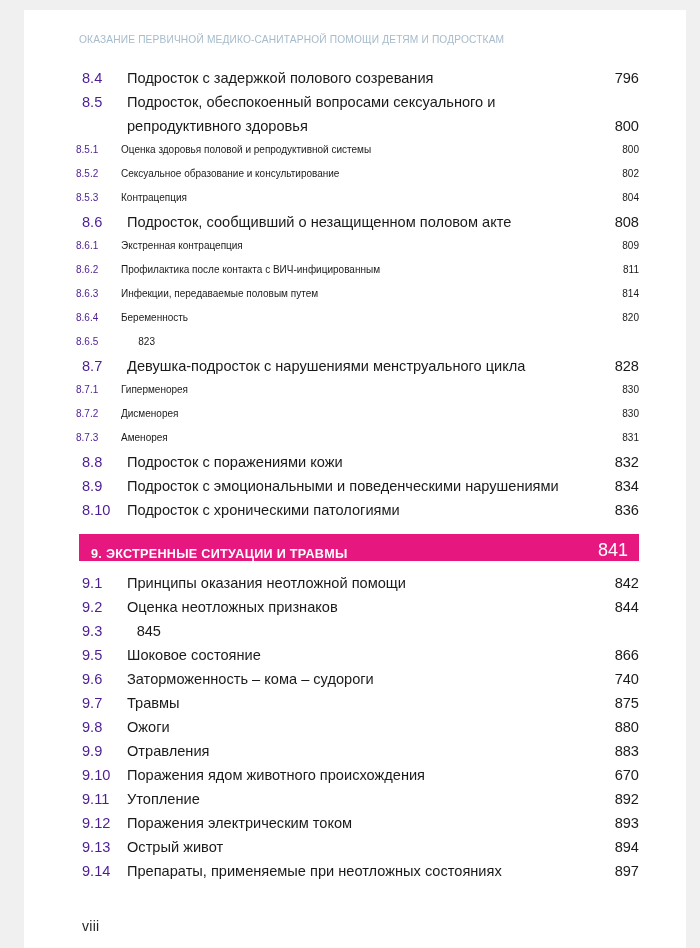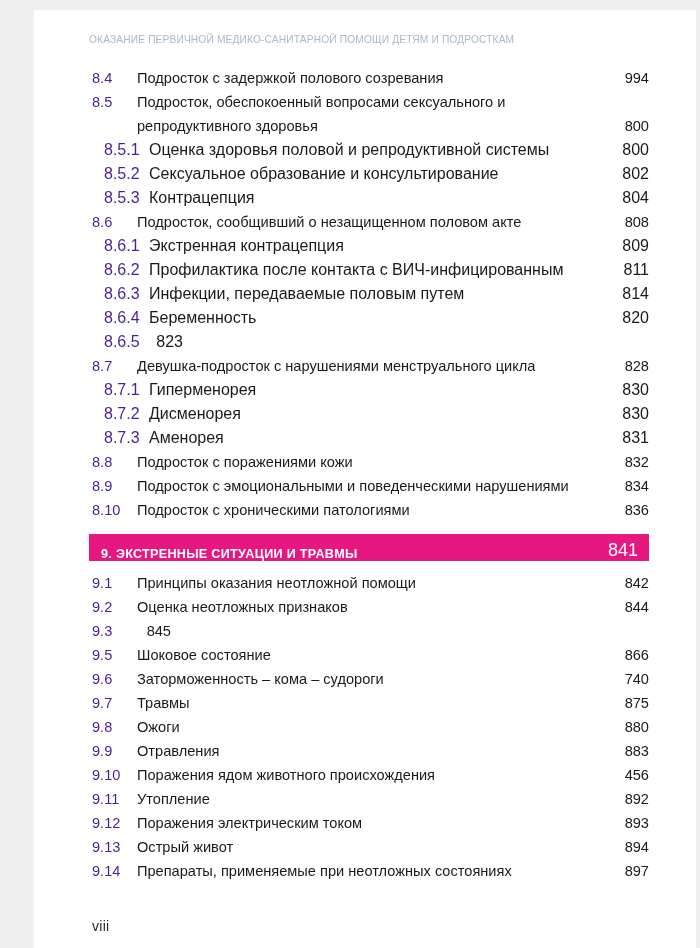--- a/index.html
+++ b/index.html
@@ -9,21 +9,21 @@
   body {
     width: 700px;
     height: 948px;
     background: #f0f0f0;
     font-family: "Liberation Sans", sans-serif;
     overflow: hidden;
     position: relative;
   }
   #page {
     position: absolute;
-    left: 34px;
+    left: 24px;
     top: 10px;
     width: 662px;
     height: 938px;
     background: #ffffff;
     box-sizing: border-box;
   }
   .running-head {
     position: absolute;
     left: 55px;
     top: 24px;
@@ -40,21 +40,21 @@
     width: 670px;
   }
   .row {
     display: flex;
     align-items: flex-start;
     padding: 0 55px 0 58px;
     box-sizing: border-box;
     min-height: 24px;
   }
   .row.lvl1 { font-size: 14.6px; }
-  .row.lvl2 { font-size: 16px; padding-left: 70px; align-items: flex-end; }
+  .row.lvl2 { font-size: 10px; padding-left: 52px; align-items: flex-end; }
 
   .num {
     flex: 0 0 auto;
     color: #4c1d95;
     font-weight: 400;
     line-height: 24px;
   }
   .row.lvl1 .num { width: 45px; }
   .row.lvl2 .num { width: 45px; }
 
@@ -111,21 +111,21 @@
 <div id="page">
 
   <div class="running-head">ОКАЗАНИЕ ПЕРВИЧНОЙ МЕДИКО-САНИТАРНОЙ ПОМОЩИ ДЕТЯМ И ПОДРОСТКАМ</div>
 
   <div class="toc">
 
     <div id="toc-before">
         <div class="row lvl1">
           <span class="num">8.4</span>
           <span class="title">Подросток с задержкой полового созревания</span>
-          <span class="page">994</span>
+          <span class="page">796</span>
         </div>
         <div class="row lvl1 multiline">
           <span class="num">8.5</span>
           <span class="title">Подросток, обеспокоенный вопросами сексуального и репродуктивного здоровья</span>
           <span class="page">800</span>
         </div>
         <div class="row lvl2">
           <span class="num">8.5.1</span>
           <span class="title">Оценка здоровья половой и репродуктивной системы</span>
           <span class="page">800</span>
@@ -247,21 +247,21 @@
           <span class="page">880</span>
         </div>
         <div class="row lvl1">
           <span class="num">9.9</span>
           <span class="title">Отравления</span>
           <span class="page">883</span>
         </div>
         <div class="row lvl1">
           <span class="num">9.10</span>
           <span class="title">Поражения ядом животного происхождения</span>
-          <span class="page">456</span>
+          <span class="page">670</span>
         </div>
         <div class="row lvl1">
           <span class="num">9.11</span>
           <span class="title">Утопление</span>
           <span class="page">892</span>
         </div>
         <div class="row lvl1">
           <span class="num">9.12</span>
           <span class="title">Поражения электрическим током</span>
           <span class="page">893</span>

